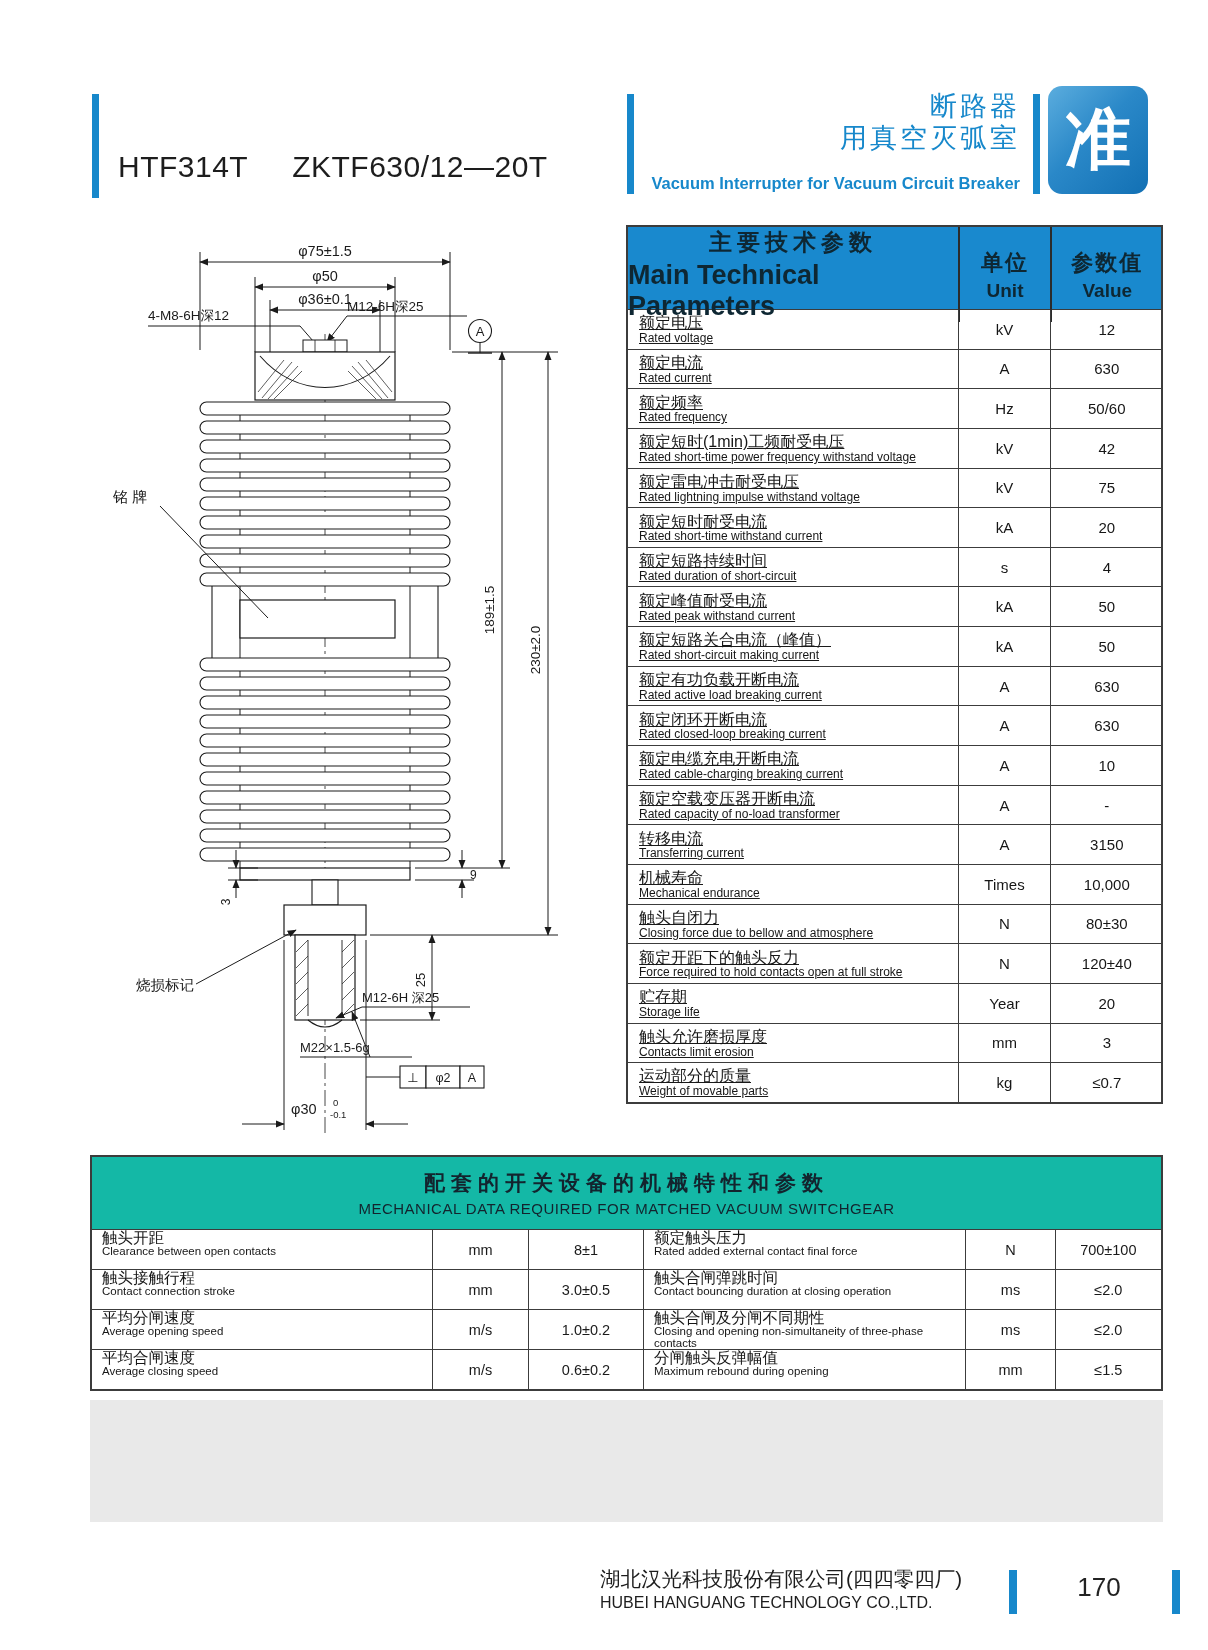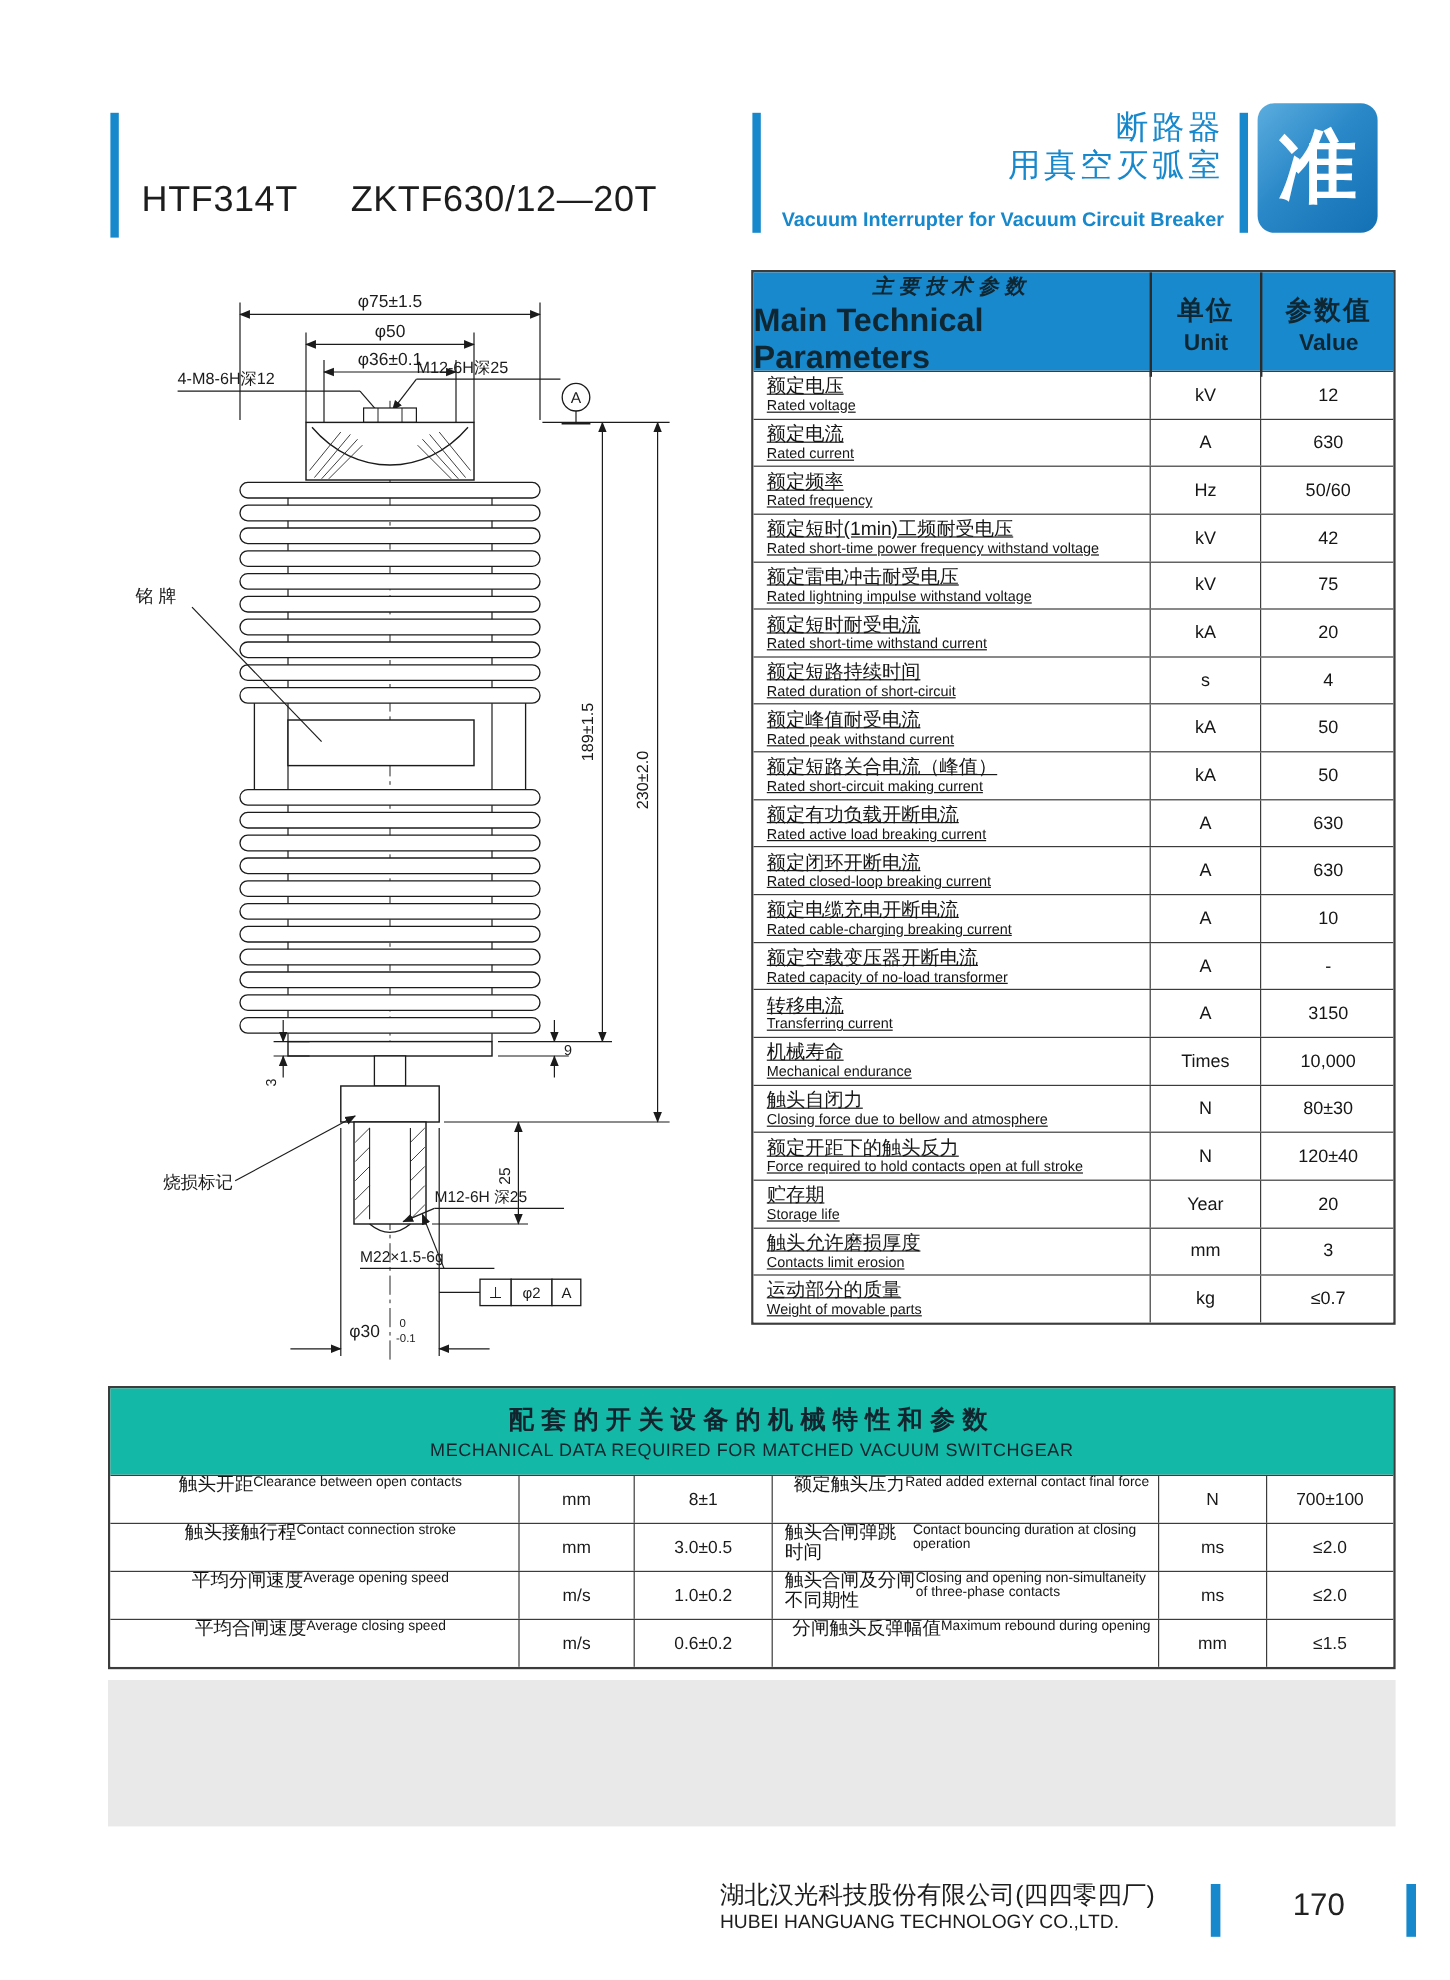--- a/index.html
+++ b/index.html
@@ -17,39 +17,39 @@
   .logo{position:absolute;left:1048px;top:86px;width:100px;height:108px;border-radius:14px;
     background:linear-gradient(135deg,#5badde 0%,#2a88c8 45%,#1270b4 100%);
     display:flex;align-items:center;justify-content:center;}
   .logo span{color:#fff;font-size:66px;font-weight:700;}
 
   
   .mt{position:absolute;left:626px;top:225px;width:537px;border:2.2px solid #3c3c3c;box-sizing:border-box;}
   .mt-head{display:grid;grid-template-columns:330px 92px 112.6px;height:82px;background:#1989ce;color:#0e2733;}
   .mt-head>div{display:flex;flex-direction:column;align-items:center;justify-content:center;box-sizing:border-box;}
   .mt-head .sep{border-left:2px solid #2b2b2b;}
-  .h-zh{font-size:17px;font-weight:600;letter-spacing:5px;font-style:italic;}
+  .h-zh{font-size:23px;font-weight:600;letter-spacing:5px;}
   .h-zh-sm{font-size:22px;font-weight:600;letter-spacing:2px;}
   .h-en{font-size:27px;font-weight:700;margin-top:2px;letter-spacing:0;}
   .h-en-sm{font-size:19px;font-weight:700;margin-top:2px;}
   .mt-row{display:grid;grid-template-columns:330px 92px 112.6px;height:39.65px;border-top:1.6px solid #3c3c3c;box-sizing:border-box;background:#fff;}
   .mt-param{display:flex;flex-direction:column;justify-content:center;padding-left:11px;box-sizing:border-box;overflow:hidden;text-decoration:underline;}
   .p-zh{font-size:16px;color:#161616;line-height:1.08;}
   .p-en{font-size:12px;color:#161616;line-height:1.02;margin-top:0.5px;}
   .mt-unit,.mt-value{display:flex;align-items:center;justify-content:center;font-size:15px;color:#161616;
     border-left:1.6px solid #3c3c3c;box-sizing:border-box;}
 
   
   .mech{position:absolute;left:90px;top:1155px;width:1073px;border:2.2px solid #3c3c3c;box-sizing:border-box;}
   .mech-head{height:72px;background:#14b8a6;color:#13242e;display:flex;flex-direction:column;align-items:center;justify-content:center;}
   .mech-zh{font-size:21px;font-weight:600;letter-spacing:6px;}
   .mech-en{font-size:15px;font-weight:500;margin-top:3px;letter-spacing:.5px;}
   .mech-row{display:grid;grid-template-columns:340px 96px 115px 322px 90px 105.6px;height:40px;border-top:1.6px solid #3c3c3c;box-sizing:border-box;background:#fff;}
   .mech-row>div{box-sizing:border-box;}
-  .mc-param{display:flex;flex-direction:row;justify-content:center;padding-left:10px;overflow:hidden;}
+  .mc-param{display:flex;flex-direction:column;padding-left:10px;overflow:hidden;}
   .mc-zh{font-size:15.5px;line-height:1.05;color:#161616;}
   .mc-en{font-size:11.5px;line-height:1.0;color:#161616;}
   .mc-cell{display:flex;align-items:center;justify-content:center;font-size:14.5px;border-left:1.6px solid #3c3c3c;}
   .mc-pr{border-left:1.6px solid #3c3c3c;}
 
   
   .grayblock{position:absolute;left:90px;top:1400px;width:1073px;height:122px;background:#e9e9e9;}
   .foot-co{position:absolute;left:600px;top:1565px;width:376px;text-align:left;}
   .fc-zh{font-size:20.5px;color:#1d1d1d;}
   .fc-en{font-size:16px;color:#1d1d1d;margin-top:1px;}

